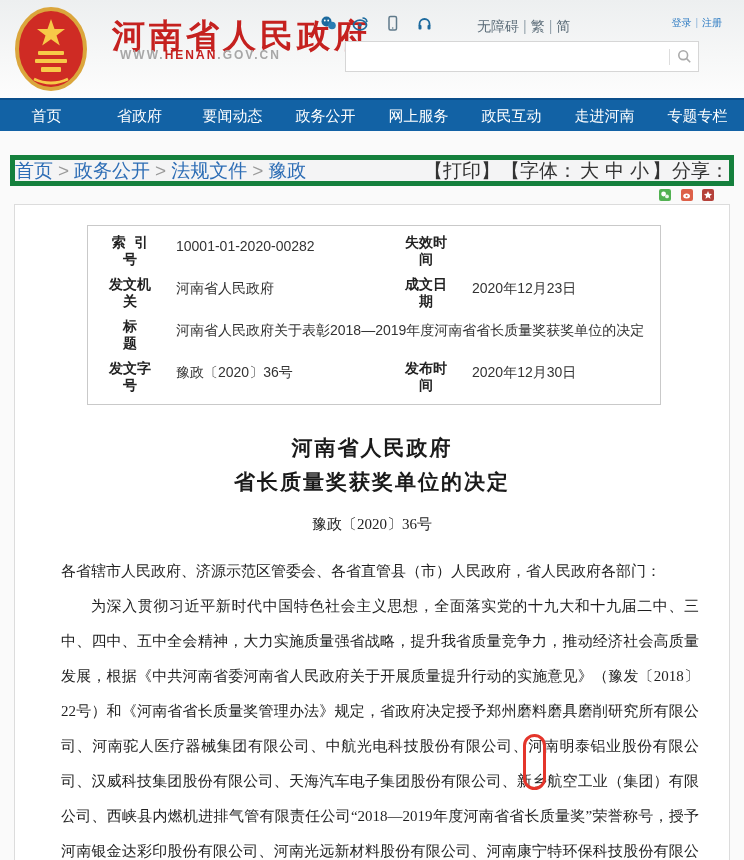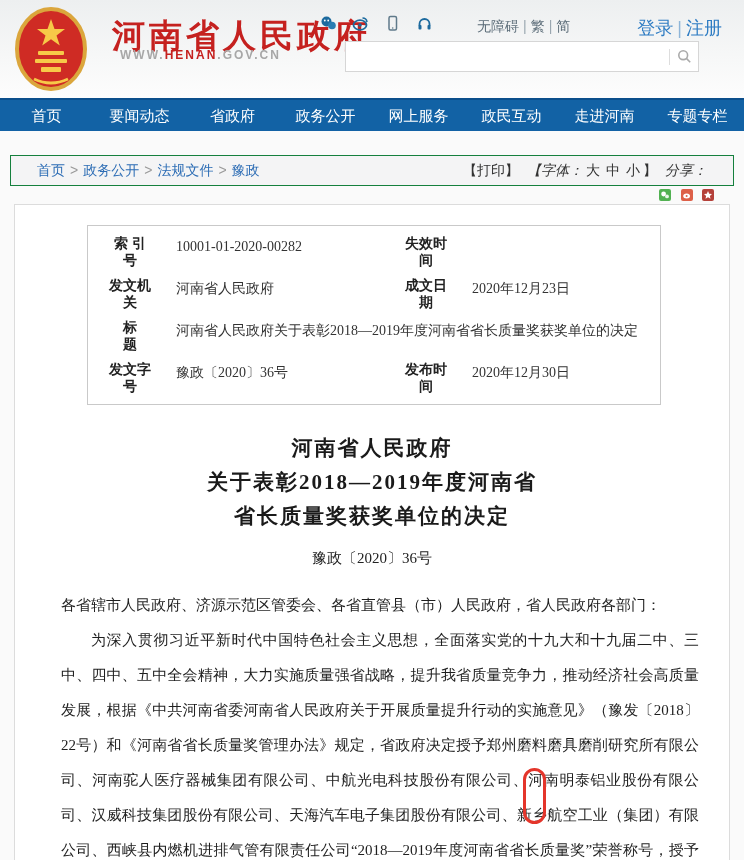--- a/index.html
+++ b/index.html
@@ -13,60 +13,60 @@
   .site-title { position: absolute; left: 112px; top: 14px; font-size: 33px;
     font-weight: bold; color: #c5211f; letter-spacing: 4px; }
   .site-url { position: absolute; left: 120px; top: 48px; font-size: 12px;
     font-weight: bold; letter-spacing: 2px; color: #a7a7a7; }
   .site-url .red { color: #c5211f; }
   .quick-icons { position: absolute; left: 320px; top: 15px; display: flex; gap: 15px; }
   .quick-icons span { display: inline-block; width: 17px; height: 17px; cursor: pointer; }
   .lang-links { position: absolute; left: 433px; top: 18px; font-size: 14px; color: #5a6b77; margin-left: 44px; }
   .lang-links span { cursor: pointer; }
   .lang-links .sep { color: #9aa7b0; margin: 0 4px; cursor: default; }
-  .auth-links { position: absolute; right: 22px; top: 16px; font-size: 18px; color: #2e7cc3; }
+  .auth-links { position: absolute; right: 22px; top: 16px; font-size: 10px; color: #2e7cc3; }
   .auth-links span { cursor: pointer; }
   .auth-links .sep { color: #8fb6d9; margin: 0 4px; cursor: default; }
   .search-box { position: absolute; left: 345px; top: 41px; width: 354px; height: 31px;
     background: #fff; border: 1px solid #d6d6d6; display: flex; align-items: center; }
   .search-box input { flex: 1; height: 100%; border: none; outline: none;
     padding: 0 8px; font-size: 13px; background: transparent; }
   .search-box .divider { width: 1px; height: 16px; background: #ddd; }
   .search-box .mag { width: 28px; display: flex; justify-content: center; cursor: pointer; }
 
   
   .nav { display: flex; height: 33px; background: #1262a5; border-top: 2px solid #0c4f8c; }
   .nav-item { flex: 1; text-align: center; line-height: 31px; color: #fff;
     font-size: 15px; cursor: pointer; }
 
   
   .crumb-bar { margin: 24px 10px 0; height: 31px; background: #f4f4f5;
-    border: 1px solid #15803d; display: flex; align-items: center;
-    padding: 0 26px; font-size: 14px; color: #555; }
+    border: 5px solid #15803d; display: flex; align-items: center;
+    padding: 0 0; font-size: 19px; color: #555; }
   .crumb-left { flex: 1; }
   .crumb-left a { color: #2d6db5; text-decoration: none; cursor: pointer; }
   .crumb-left .sep { color: #999; margin: 0 5px; }
   .crumb-right { color: #333; }
   .crumb-right span { cursor: pointer; }
-  .crumb-right .gap { margin-left: 8px; font-style: italic; }
+  .crumb-right .gap { margin-left: 1px; }
   .fs { margin: 0 3px; }
 
   .share-row { margin: 3px 30px 0 0; text-align: right; height: 13px; line-height: 0; }
   .share-row span { display: inline-block; width: 12px; height: 12px; margin-left: 5px; cursor: pointer; }
 
   
   .doc-wrap { margin: 2px 14px 0; background: #fff; border: 1px solid #dcdcdc;
     height: 720px; position: relative; }
 
   .meta-table { margin: 20px 0 0 72px; width: 574px; border: 1px solid #c9c9c9;
     display: grid; grid-template-columns: 80px 216px 80px 1fr; font-size: 14px;
     padding: 5px 2px; background: #fff; }
   .meta-table .lbl { font-weight: bold; color: #222; text-align: center;
-    white-space: pre-line; padding: 4px 2px; line-height: 17px; }
-  .meta-table .val { color: #333; padding: 7px 6px 4px; line-height: 17px; font-family: Liberation Serif, serif; }
+    white-space: pre-line; padding: 4px 2px; line-height: 17px; font-family: Liberation Mono, monospace; }
+  .meta-table .val { color: #333; padding: 7px 6px 4px; line-height: 17px; }
   .meta-table .span3 { grid-column: 2 / 5; }
 
   .doc-title { margin-top: 26px; text-align: center; font-size: 21px; font-weight: bold;
     color: #1a1a1a; line-height: 34px; letter-spacing: 2px;
     font-family: "Liberation Serif", "DejaVu Serif", serif; }
   .doc-number { margin-top: 16px; text-align: center; font-size: 15px; color: #222;
     font-family: "Liberation Serif", "DejaVu Serif", serif; }
 
   .doc-body { margin: 20px 30px 0 46px; font-size: 15px; line-height: 35px;
     text-align: justify; color: #1f1f1f;
@@ -140,22 +140,22 @@
       <svg width="15" height="15" viewBox="0 0 15 15">
           <circle cx="6.2" cy="6.2" r="4.4" fill="none" stroke="#aaaaaa" stroke-width="1.6"></circle>
           <line x1="9.6" y1="9.6" x2="13.2" y2="13.2" stroke="#aaaaaa" stroke-width="1.6"></line>
         </svg>
     </span>
   </div>
 </div>
 
 <div class="nav">
   <div class="nav-item">首页</div>
+  <div class="nav-item">省政府</div>
   <div class="nav-item">要闻动态</div>
-  <div class="nav-item">省政府</div>
   <div class="nav-item">政务公开</div>
   <div class="nav-item">网上服务</div>
   <div class="nav-item">政民互动</div>
   <div class="nav-item">走进河南</div>
   <div class="nav-item">专题专栏</div>
 </div>
 
 <div class="crumb-bar">
   <div class="crumb-left">
     <a>首页</a><span class="sep">&gt;</span><a>政务公开</a><span class="sep">&gt;</span><a>法规文件</a><span class="sep">&gt;</span><a>豫政</a>
@@ -212,21 +212,20 @@
     <div class="lbl">发文字
 号</div>
     <div class="val">豫政〔2020〕36号</div>
     <div class="lbl">发布时
 间</div>
     <div class="val">2020年12月30日</div>
   </div>
 
   <div class="doc-title">
     <div>河南省人民政府</div>
-    <div>关于表彰2018—2019年度河南省</div>
     <div>省长质量奖获奖单位的决定</div>
   </div>
 
   <div class="doc-number">豫政〔2020〕36号</div>
 
   <div class="doc-body">
     <p>各省辖市人民政府、济源示范区管委会、各省直管县（市）人民政府，省人民政府各部门：</p>
     <p class="indent"><span>为深入贯彻习近平新时代中国特色社会主义思想，全面落实党的十九大和十九届二中、三中、四中、五中全会精神，大力实施质量强省战略，提升我省质量竞争力，推动经济社会高质量发展，根据《中共河南省委河南省人民政府关于开展质量提升行动的实施意见》（豫发〔2018〕22号）和《河南省省长质量奖管理办法》规定，省政府决定授予郑州磨料磨具磨削研究所有限公司、河南驼人医疗器械集团有限公司、中航光电科技股份有限公司、</span><span class="circled">河南明泰铝业股份有限公司</span><span>、汉威科技集团股份有限公司、天海汽车电子集团股份有限公司、新乡航空工业（集团）有限公司、西峡县内燃机进排气管有限责任公司“2018—2019年度河南省省长质量奖”荣誉称号，授予河南银金达彩印股份有限公司、河南光远新材料股份有限公司、河南康宁特环保科技股份有限公司、西继迅达电梯有限公司、河南铁福来装备制造股份有限公司、河南仰韶酒业有限公司、河南联塑实业有限公司、普莱柯生物工程股份有限公司“2018—2019年度河南省省长质量奖提名奖”荣誉称号。</span></p>
 
   </div>

